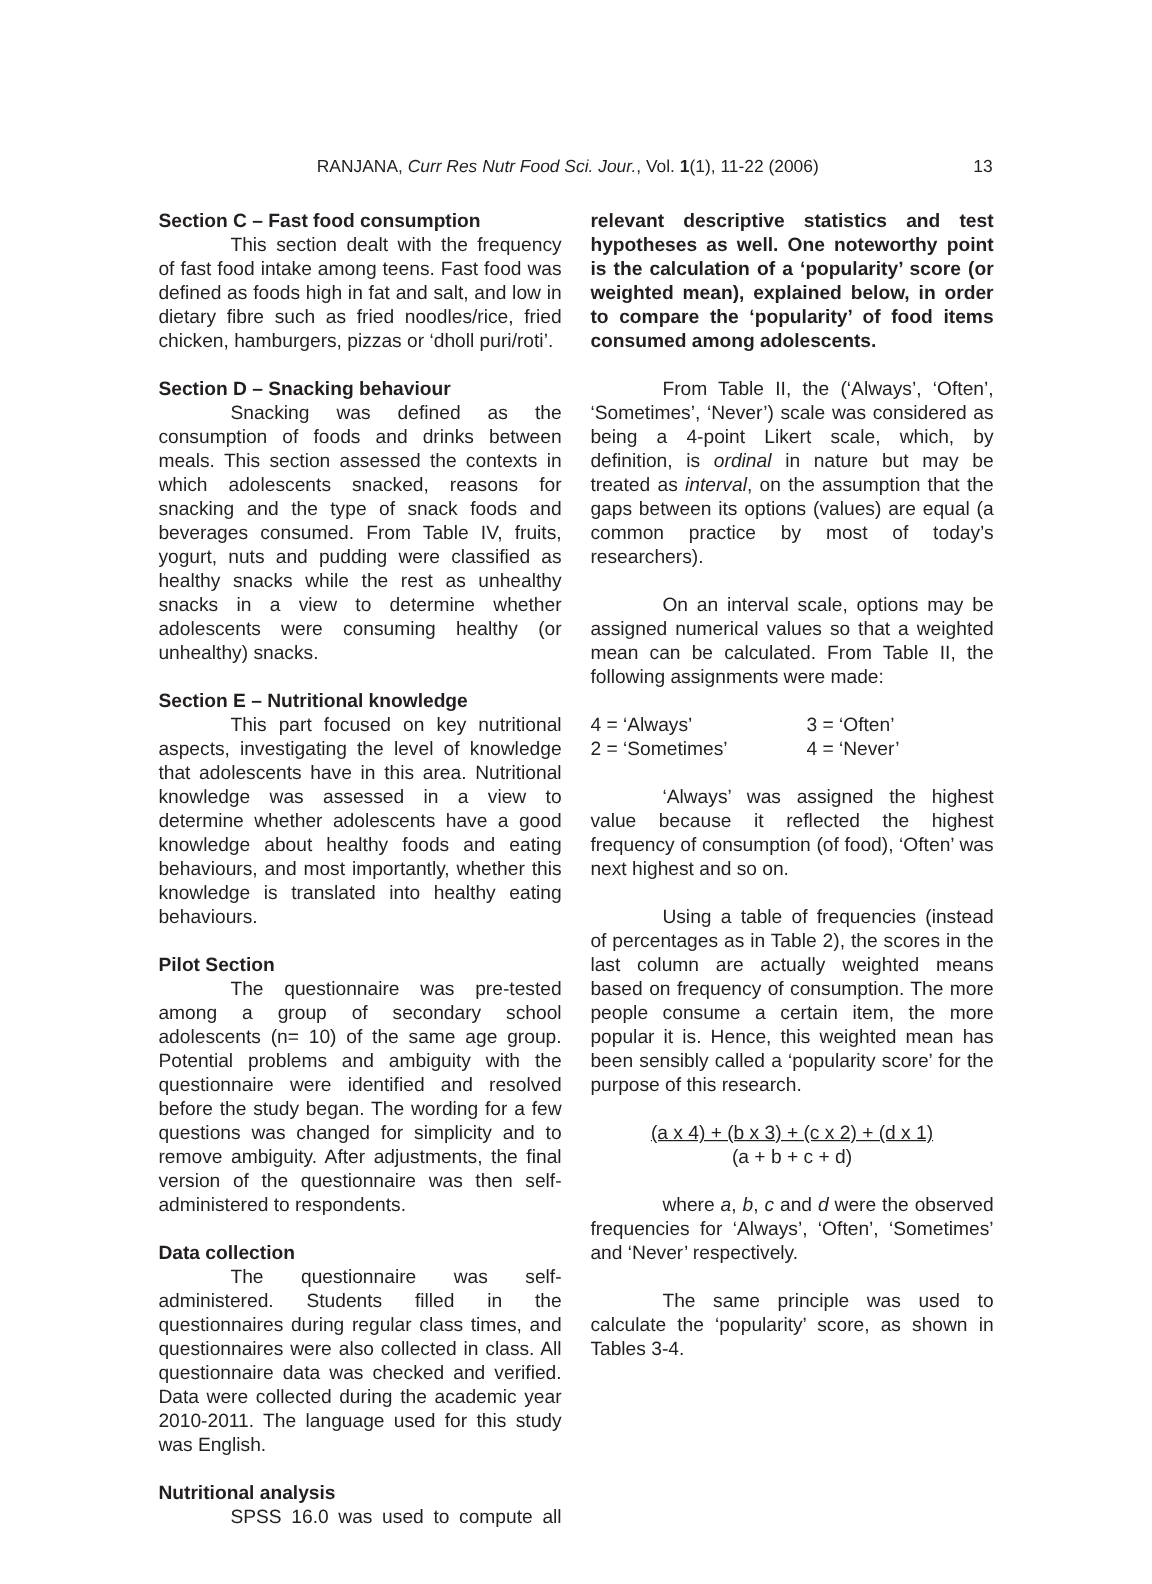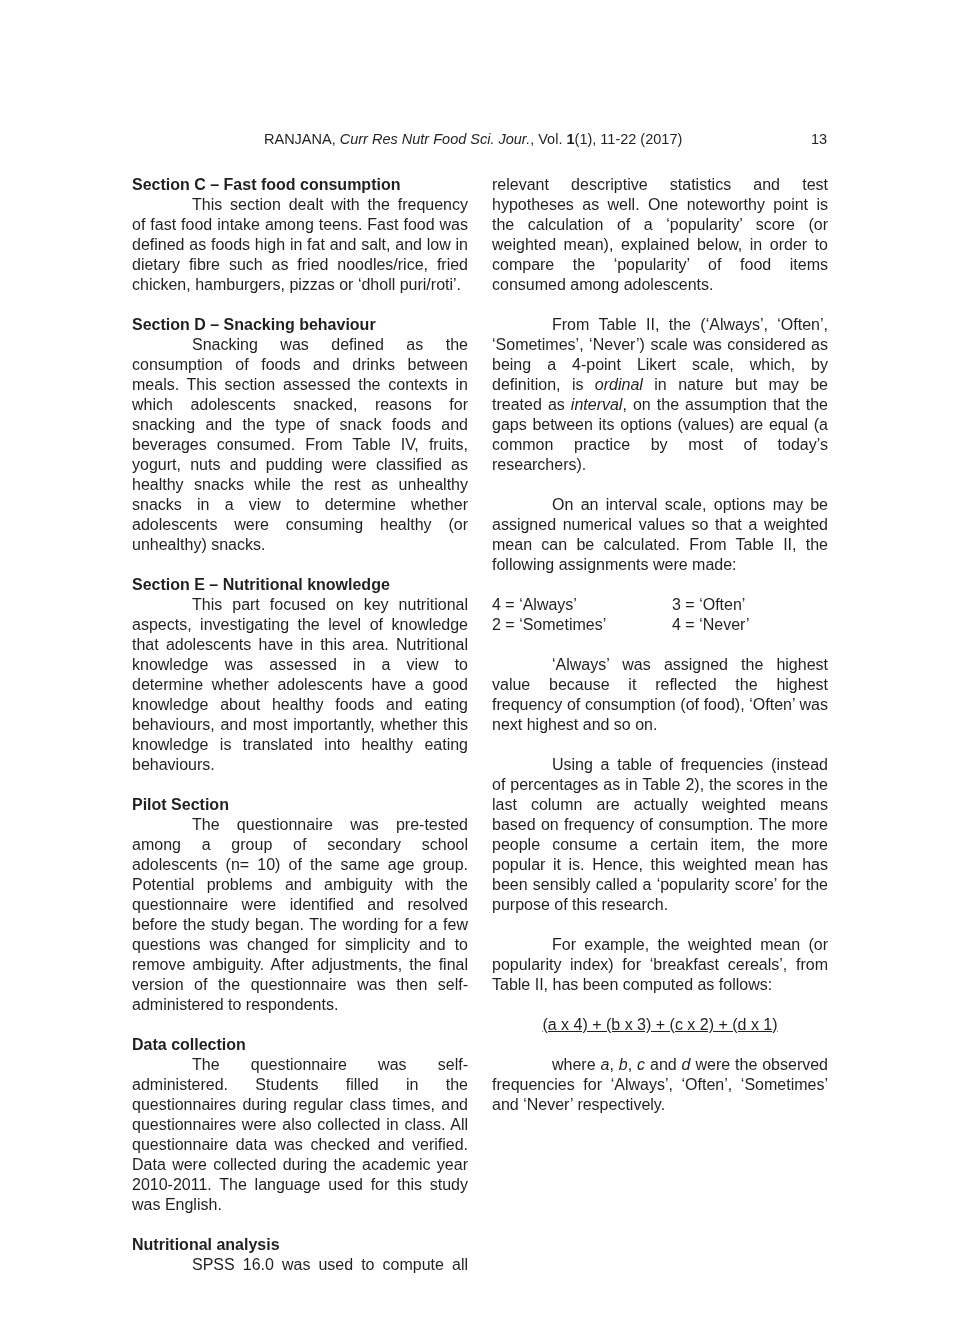--- a/index.html
+++ b/index.html
@@ -14,32 +14,32 @@
   .header .running { position: absolute; left: 264px; }
   .header .pageno { position: absolute; left: 811px; }
   .col {
     position: absolute; top: 175px; width: 336px;
     font-size: 16px; line-height: 20px; text-align: justify;
   }
   .col.left { left: 132px; }
   .col.right { left: 492px; }
   .h { font-weight: bold; margin: 0; }
   .p { margin: 0 0 20px 0; text-indent: 60px; }
-  .p.noindent { text-indent: 0; }
+  .p.noindent { text-indent: 0; font-weight: bold; }
   .p.last { margin-bottom: 0; }
   .assign { display: grid; grid-template-columns: 180px 156px; margin-bottom: 20px; }
   .formula { text-align: center; margin-bottom: 20px; }
   .formula .num { text-decoration: underline; }
   i { font-style: italic; text-align: center; }
 </style>
 </head>
 <body>
 
 <div class="header">
-  <span class="running"><span>RANJANA, </span><i>Curr Res Nutr Food Sci. Jour.</i><span>, Vol. </span><b>1</b><span>(1), 11-22 (2017)</span></span>
+  <span class="running"><span>RANJANA, </span><i>Curr Res Nutr Food Sci. Jour.</i><span>, Vol. </span><b>1</b><span>(1), 11-22 (2006)</span></span>
   <span class="pageno">13</span>
 </div>
 
 <div class="col left">
   <p class="h">Section C – Fast food consumption</p>
   <p class="p">This section dealt with the frequency of fast food intake among teens. Fast food was defined as foods high in fat and salt, and low in dietary fibre such as fried noodles/rice, fried chicken, hamburgers, pizzas or ‘dholl puri/roti’.</p>
 
   <p class="h">Section D – Snacking behaviour</p>
   <p class="p">Snacking was defined as the consumption of foods and drinks between meals. This section assessed the contexts in which adolescents snacked, reasons for snacking and the type of snack foods and beverages consumed. From Table IV, fruits, yogurt, nuts and pudding were classified as healthy snacks while the rest as unhealthy snacks in a view to determine whether adolescents were consuming healthy (or unhealthy) snacks.</p>
 
@@ -67,21 +67,22 @@
     <span>4 = ‘Always’</span>
     <span>3 = ‘Often’</span>
     <span>2 = ‘Sometimes’</span>
     <span>4 = ‘Never’</span>
   </div>
 
   <p class="p">‘Always’ was assigned the highest value because it reflected the highest frequency of consumption (of food), ‘Often’ was next highest and so on.</p>
 
   <p class="p">Using a table of frequencies (instead of percentages as in Table 2), the scores in the last column are actually weighted means based on frequency of consumption. The more people consume a certain item, the more popular it is. Hence, this weighted mean has been sensibly called a ‘popularity score’ for the purpose of this research.</p>
 
-  <p class="p">For example, the weighted mean (or popularity index) for ‘breakfast cereals’, from Table II, has been computed as follows:</p>
 
   <div class="formula">
     <div class="num">(a x 4) + (b x 3) + (c x 2) + (d x 1)</div>
+    <div>(a + b + c + d)</div>
   </div>
 
   <p class="p"><span>where </span><i>a</i><span>, </span><i>b</i><span>, </span><i>c</i><span> and </span><i>d</i><span> were the observed frequencies for ‘Always’, ‘Often’, ‘Sometimes’ and ‘Never’ respectively.</span></p>
 
+  <p class="p last">The same principle was used to calculate the ‘popularity’ score, as shown in Tables 3-4.</p>
 </div>
 
 </body></html>

